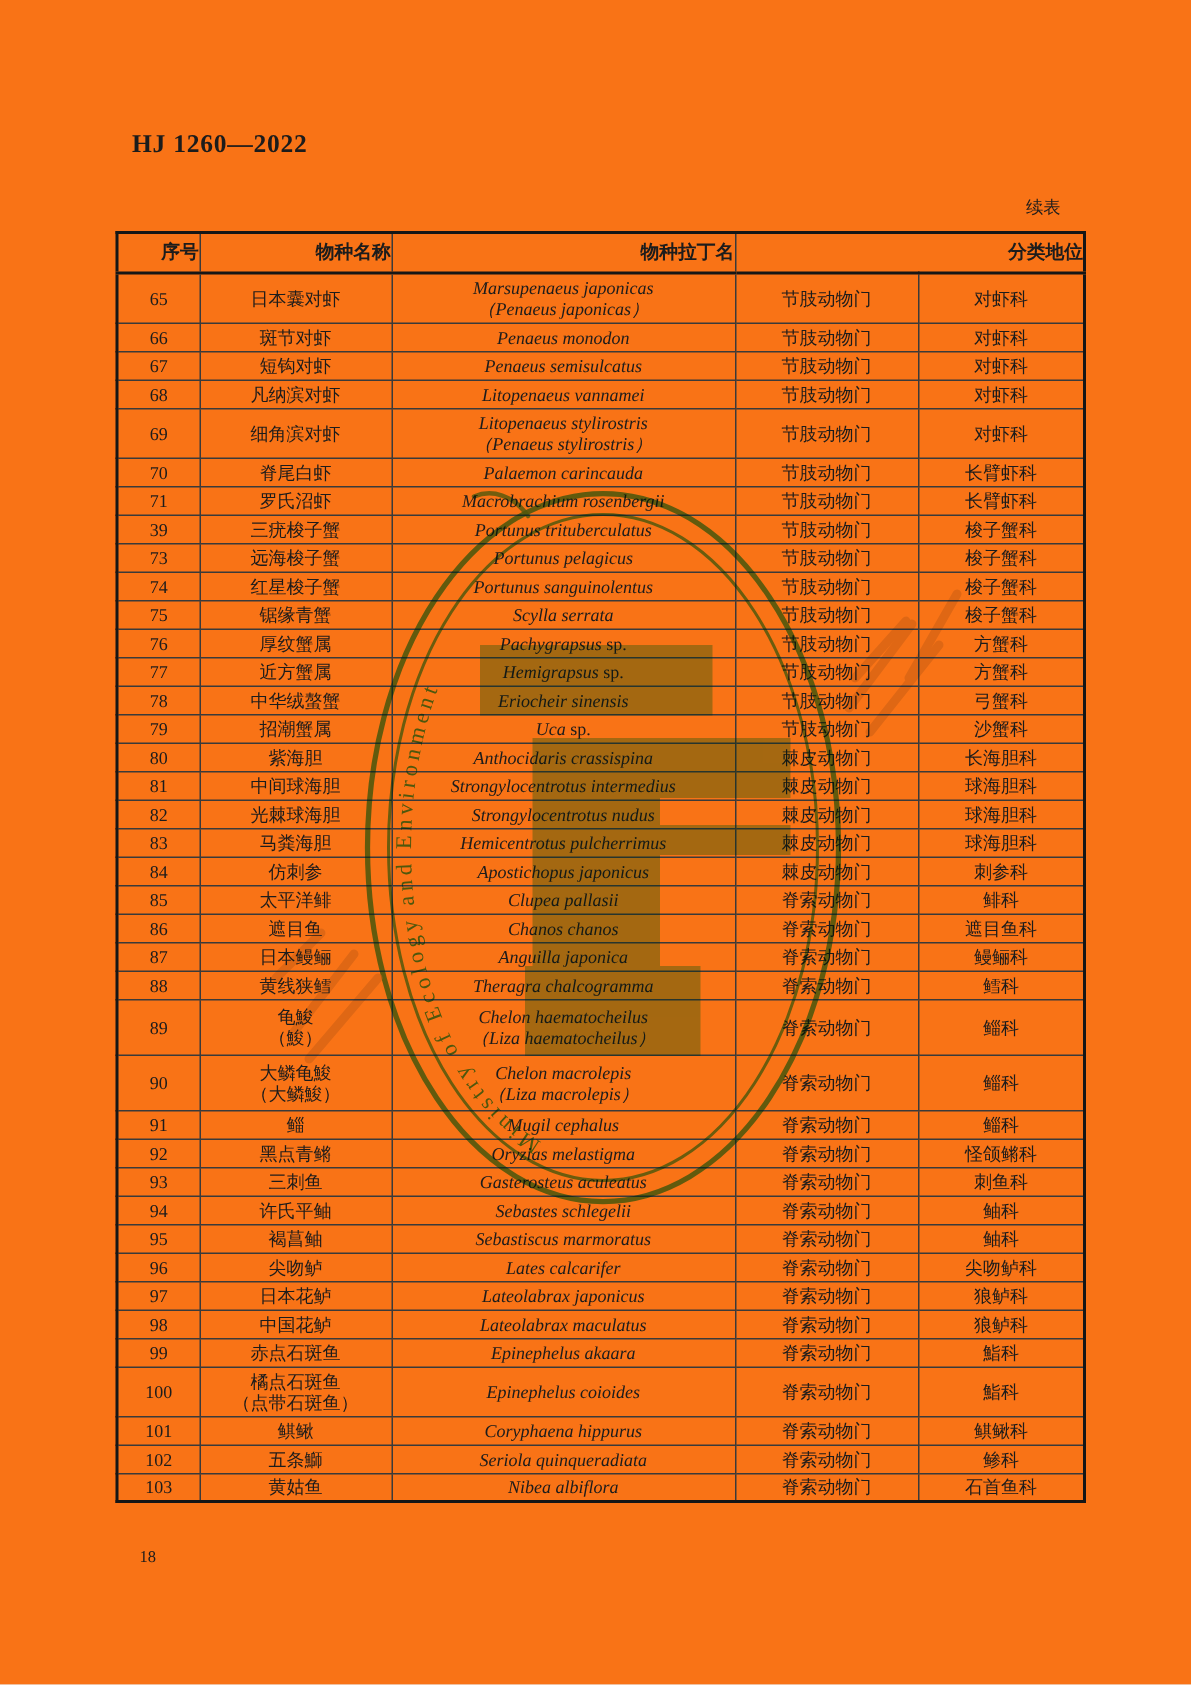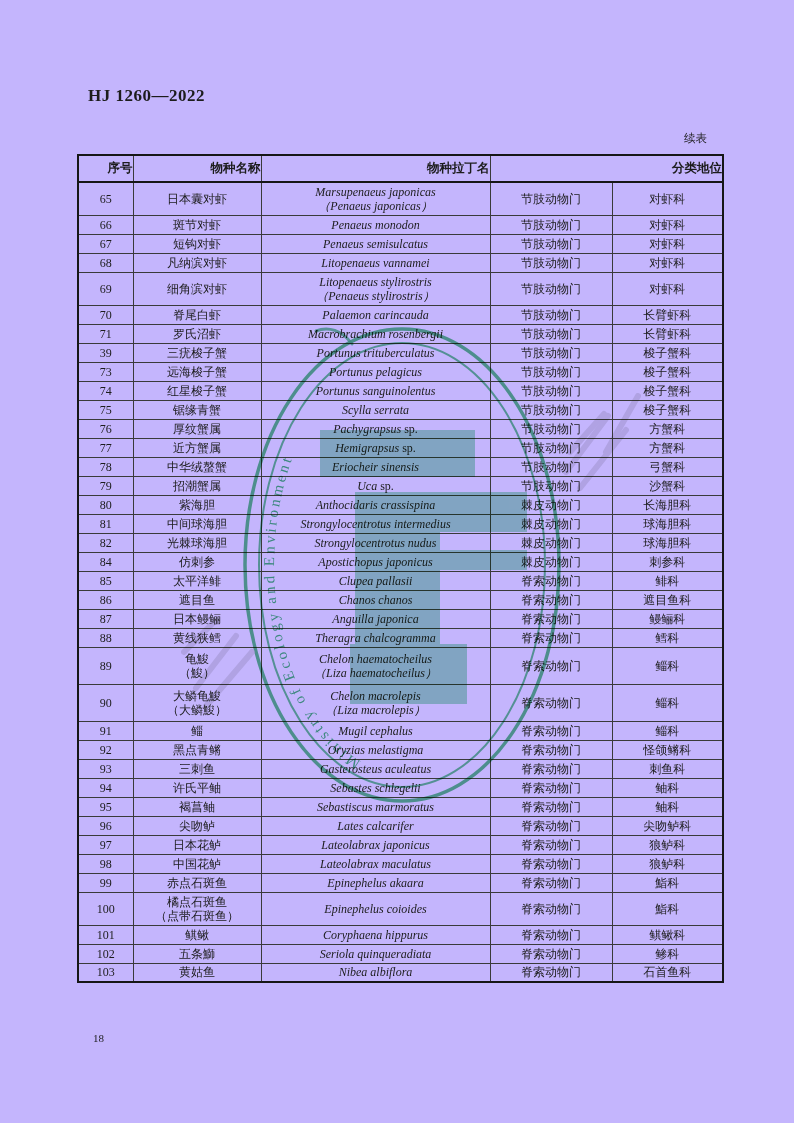--- a/index.html
+++ b/index.html
@@ -1,16 +1,16 @@
 <!DOCTYPE html>
 <html style="--wm-green: #53c282; --wm-text: #48bd7b; --wm-fill: #62d494; --ghost: #d4d4d4;"><head>
 <meta charset="utf-8">
 <style>
   html,body{margin:0;padding:0;background:#e8e8e8;}
-  .page{position:relative;width:794px;height:1123px;background:#c4b5fd;margin:0 auto;
+  .page{position:relative;width:794px;height:1123px;background:#f97316;margin:0 auto;
         font-family:"Liberation Serif", serif;color:#1c1c1c;overflow:hidden;}
   .doc-number{position:absolute;left:88px;top:86px;font-size:17px;font-weight:bold;
               letter-spacing:.5px;font-family:"Liberation Serif", serif;}
   .continued{position:absolute;left:684px;top:131px;font-size:11.5px;text-align:center;}
   table.species{position:absolute;left:77px;top:154px;width:645px;border-collapse:collapse;
                 table-layout:fixed;border:2px solid #161616;}
   table.species th{font-family:"Liberation Sans", sans-serif;font-weight:bold;font-size:12.5px;
                    height:25px;border:1px solid #3a3a3a;border-bottom:2px solid #161616;
                    padding:0;text-align:right;vertical-align:middle;}
   table.species td{border:1px solid #3a3a3a;padding:0 1px;text-align:center;
@@ -207,20 +207,29 @@
         <tr class="r-single">
           <td>82</td>
           <td>光棘球海胆</td>
           <td class="c-latin">
             <div><i>Strongylocentrotus nudus</i></div>
           </td>
           <td>棘皮动物门</td>
           <td>球海胆科</td>
         </tr>
         <tr class="r-single">
+          <td>83</td>
+          <td>马粪海胆</td>
+          <td class="c-latin">
+            <div><i>Hemicentrotus pulcherrimus</i></div>
+          </td>
+          <td>棘皮动物门</td>
+          <td>球海胆科</td>
+        </tr>
+        <tr class="r-single">
           <td>84</td>
           <td>仿刺参</td>
           <td class="c-latin">
             <div><i>Apostichopus japonicus</i></div>
           </td>
           <td>棘皮动物门</td>
           <td>刺参科</td>
         </tr>
         <tr class="r-single">
           <td>85</td>

